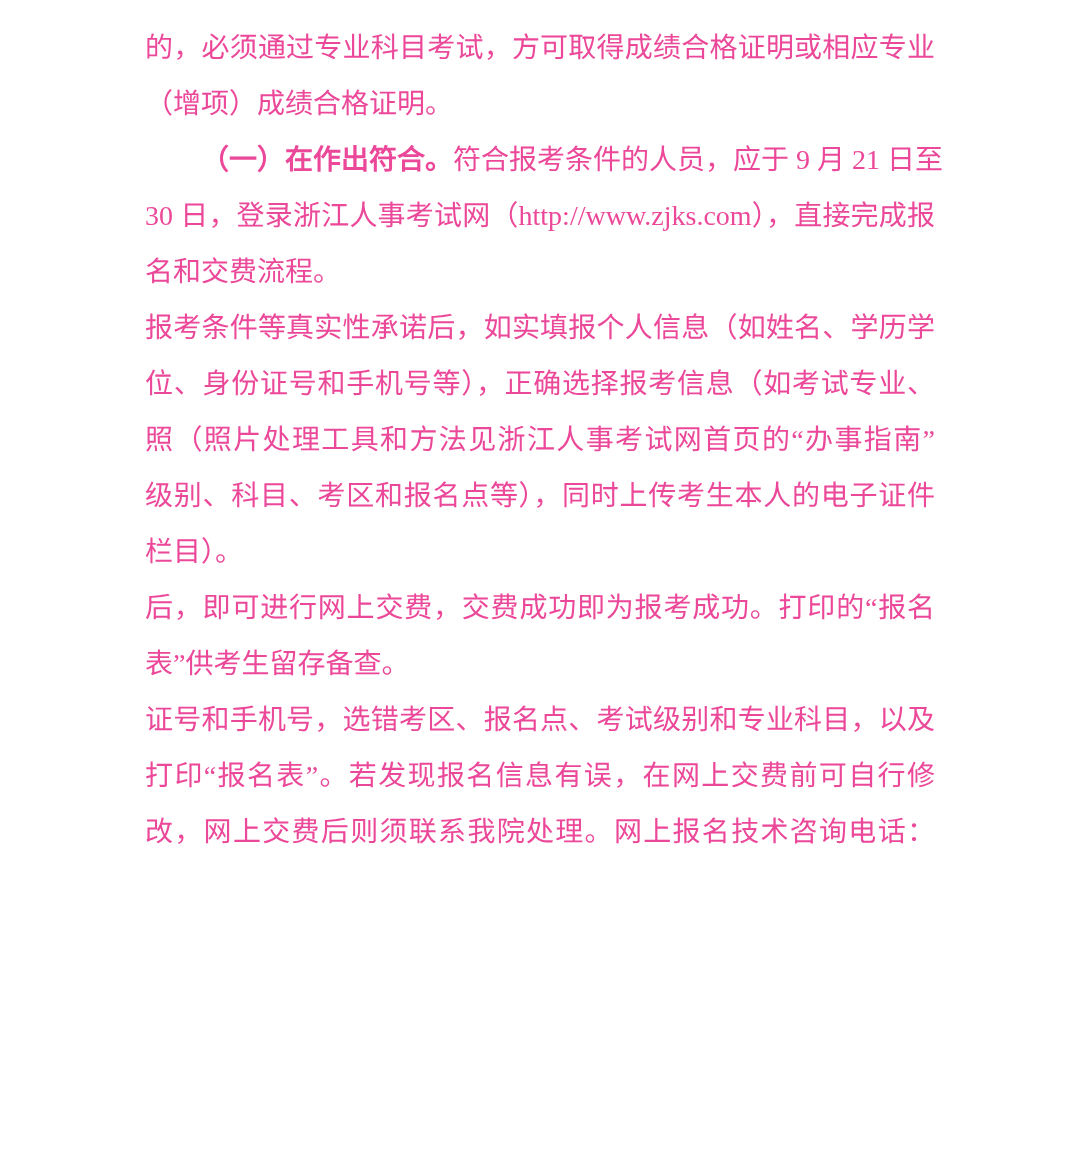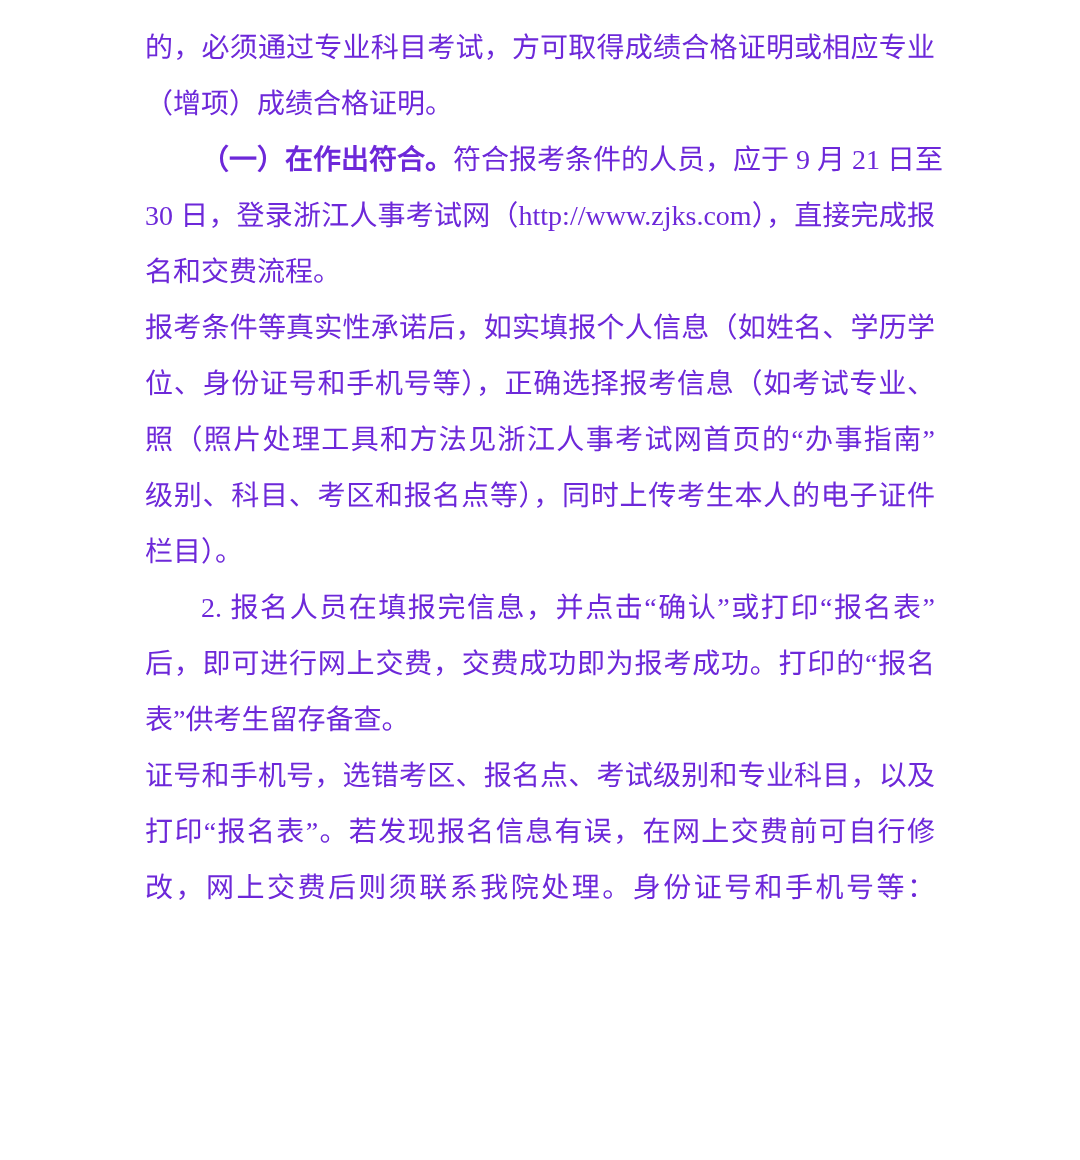--- a/index.html
+++ b/index.html
@@ -3,21 +3,21 @@
 <meta charset="utf-8">
 <style>
   html, body { margin: 0; padding: 0; background: #ffffff; }
   .page {
     position: relative;
     width: 1080px;
     height: 1160px;
     box-sizing: border-box;
     background: #ffffff;
     padding: 20px 145px 0 145px;
-    color: #6d28d9;
+    color: #ec4899;
     font-family: "Liberation Serif", "DejaVu Serif", serif;
     font-size: 28px;
     line-height: 56px;
     overflow: hidden;
   }
   .doc-body { width: 790px; }
   .line {
     height: 56px;
     white-space: nowrap;
     text-align: justify;
@@ -40,20 +40,19 @@
       <div class="line fill"><span class="seg">的，必须通过专业科目考试，方可取得成绩合格证明或相应专业</span></div>
       <div class="line"><span class="seg">（增项）成绩合格证明。</span></div>
       <div class="line fill indent"><span class="seg bold">（一）在作出符合。</span><span class="seg">符合报考条件的人员，应于 9 月 21 日至</span></div>
       <div class="line fill"><span class="seg">30 日，登录浙江人事考试网（http://www.zjks.com），直接完成报</span></div>
       <div class="line"><span class="seg">名和交费流程。</span></div>
       <div class="line fill"><span class="seg">报考条件等真实性承诺后，如实填报个人信息（如姓名、学历学</span></div>
       <div class="line fill"><span class="seg">位、身份证号和手机号等），正确选择报考信息（如考试专业、</span></div>
       <div class="line fill"><span class="seg">照（照片处理工具和方法见浙江人事考试网首页的“办事指南”</span></div>
       <div class="line fill"><span class="seg">级别、科目、考区和报名点等），同时上传考生本人的电子证件</span></div>
       <div class="line"><span class="seg">栏目）。</span></div>
-      <div class="line fill indent"><span class="seg">2. 报名人员在填报完信息，并点击“确认”或打印“报名表”</span></div>
       <div class="line fill"><span class="seg">后，即可进行网上交费，交费成功即为报考成功。打印的“报名</span></div>
       <div class="line"><span class="seg">表”供考生留存备查。</span></div>
       <div class="line fill"><span class="seg">证号和手机号，选错考区、报名点、考试级别和专业科目，以及</span></div>
       <div class="line fill"><span class="seg">打印“报名表”。若发现报名信息有误，在网上交费前可自行修</span></div>
-      <div class="line fill"><span class="seg">改，网上交费后则须联系我院处理。身份证号和手机号等：</span></div>
+      <div class="line fill"><span class="seg">改，网上交费后则须联系我院处理。网上报名技术咨询电话：</span></div>
     </div>
 </div>
 
 </body></html>

